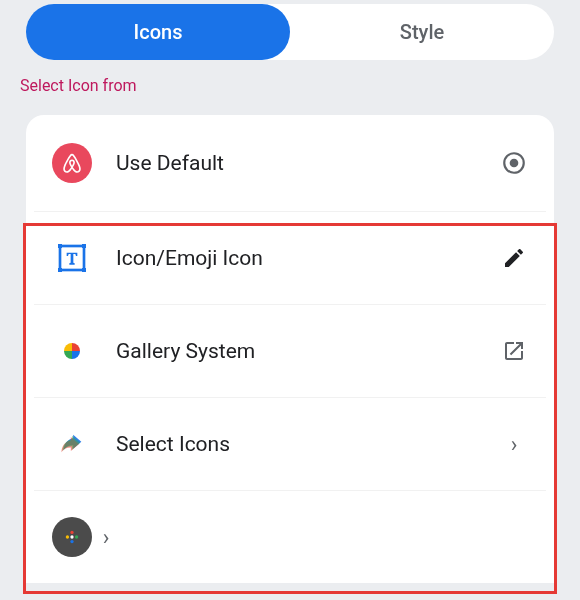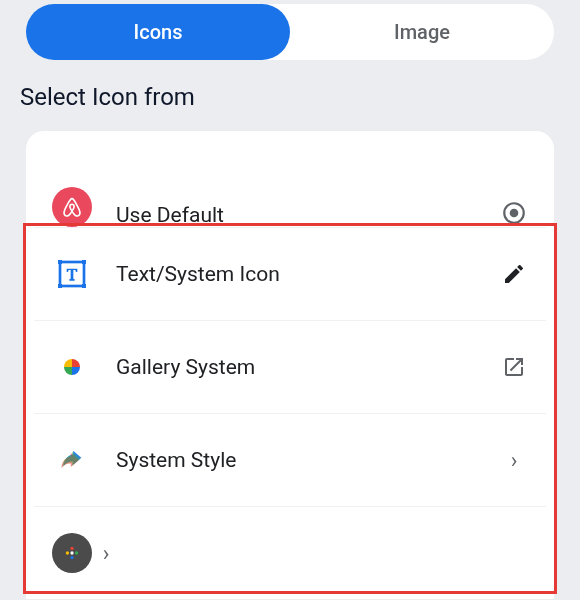--- a/index.html
+++ b/index.html
@@ -13,21 +13,21 @@
       background: #ebedf0;
       width: 580px;
       height: 600px;
       overflow: hidden;
     }
 
     .tab-selector {
       display: flex;
       background: #fff;
       border-radius: 28px;
-      margin: 4px 26px 7px 26px;
+      margin: 4px 26px 0 26px;
       height: 56px;
       align-items: center;
     }
 
     .tab {
       flex: 1;
       text-align: center;
       font-size: 20px;
       font-weight: 500;
       color: #5f6368;
@@ -36,22 +36,22 @@
       border-radius: 28px;
       cursor: pointer;
     }
 
     .tab.active {
       background: #1a73e8;
       color: #fff;
     }
 
     .section-label {
-      font-size: 24px;
-      color: #0f172a;
+      font-size: 16px;
+      color: #be185d;
       padding: 16px 20px 12px 20px;
     }
 
     .options-card {
       background: #fff;
       margin: 8px 26px 0 26px;
       border-radius: 18px 18px 0 0;
       overflow: visible;
       position: relative;
     }
@@ -59,21 +59,20 @@
     .option-row {
       display: flex;
       align-items: center;
       padding: 0 26px;
       height: 92px;
       cursor: pointer;
     }
 
     .option-row.first {
       height: 96px;
-      align-items: flex-end;
     }
 
     .divider {
       height: 1px;
       background: #f1f1f1;
       margin: 0 8px;
     }
 
     .icon-slot {
       width: 40px;
@@ -136,21 +135,21 @@
       font-size: 22px;
       color: #5f6368;
       font-weight: 400;
     }
   </style>
 </head>
 <body>
 
 <div class="tab-selector">
   <div class="tab active">Icons</div>
-  <div class="tab">Image</div>
+  <div class="tab">Style</div>
 </div>
 
 <div class="section-label">Select Icon from</div>
 
 <div class="options-card">
 
   <div class="option-row first">
     <div class="icon-slot">
       <div class="airbnb-circle">
         <svg viewBox="0 0 24 24" width="22" height="22">
@@ -173,21 +172,21 @@
     <div class="icon-slot">
       <svg viewBox="0 0 24 24" width="32" height="32">
         <rect x="3" y="3" width="18" height="18" fill="none" stroke="#1a73e8" stroke-width="2"></rect>
         <rect x="1.5" y="1.5" width="3" height="3" fill="#1a73e8"></rect>
         <rect x="19.5" y="1.5" width="3" height="3" fill="#1a73e8"></rect>
         <rect x="1.5" y="19.5" width="3" height="3" fill="#1a73e8"></rect>
         <rect x="19.5" y="19.5" width="3" height="3" fill="#1a73e8"></rect>
         <path d="M8 8h8v2.5h-1L14.5 9h-1.5v6.5l1 .5v1h-4v-1l1-.5V9H9.5L9 10.5H8V8z" fill="#1a73e8"></path>
       </svg>
     </div>
-    <div class="option-label">Text/System Icon</div>
+    <div class="option-label">Icon/Emoji Icon</div>
     <div class="trailing-slot">
       <svg viewBox="0 0 24 24" width="24" height="24">
         <path fill="#202124" d="M3 17.25V21h3.75L17.81 9.94l-3.75-3.75L3 17.25zM20.71 7.04c.39-.39.39-1.02 0-1.41l-2.34-2.34c-.39-.39-1.02-.39-1.41 0l-1.83 1.83 3.75 3.75 1.83-1.83z"></path>
       </svg>
     </div>
   </div>
 
   <div class="divider"></div>
 
   <div class="option-row">
@@ -210,21 +209,21 @@
   <div class="divider"></div>
 
   <div class="option-row">
     <div class="icon-slot">
       <svg viewBox="0 0 24 24" width="28" height="28">
         <path fill="#1a73e8" d="M13 4l7 6-7 6v-3c-4 0-6.5 1.5-8 4 0-5 3-9 8-10V4z" opacity="0.9"></path>
         <path fill="#e94235" d="M11 6l7 6-7 6v-3c-4 0-6.5 1.5-8 4 0-5 3-9 8-10V6z" opacity="0.6"></path>
         <path fill="#34a853" d="M12 5l7 6-7 6v-3c-4 0-6.5 1.5-8 4 0-5 3-9 8-10V5z" opacity="0.5"></path>
       </svg>
     </div>
-    <div class="option-label">System Style</div>
+    <div class="option-label">Select Icons</div>
     <div class="trailing-slot">
       <span class="chevron">›</span>
     </div>
   </div>
 
   <div class="divider"></div>
 
   <div class="option-row">
     <div class="icon-slot">
       <div class="delta-circle">

